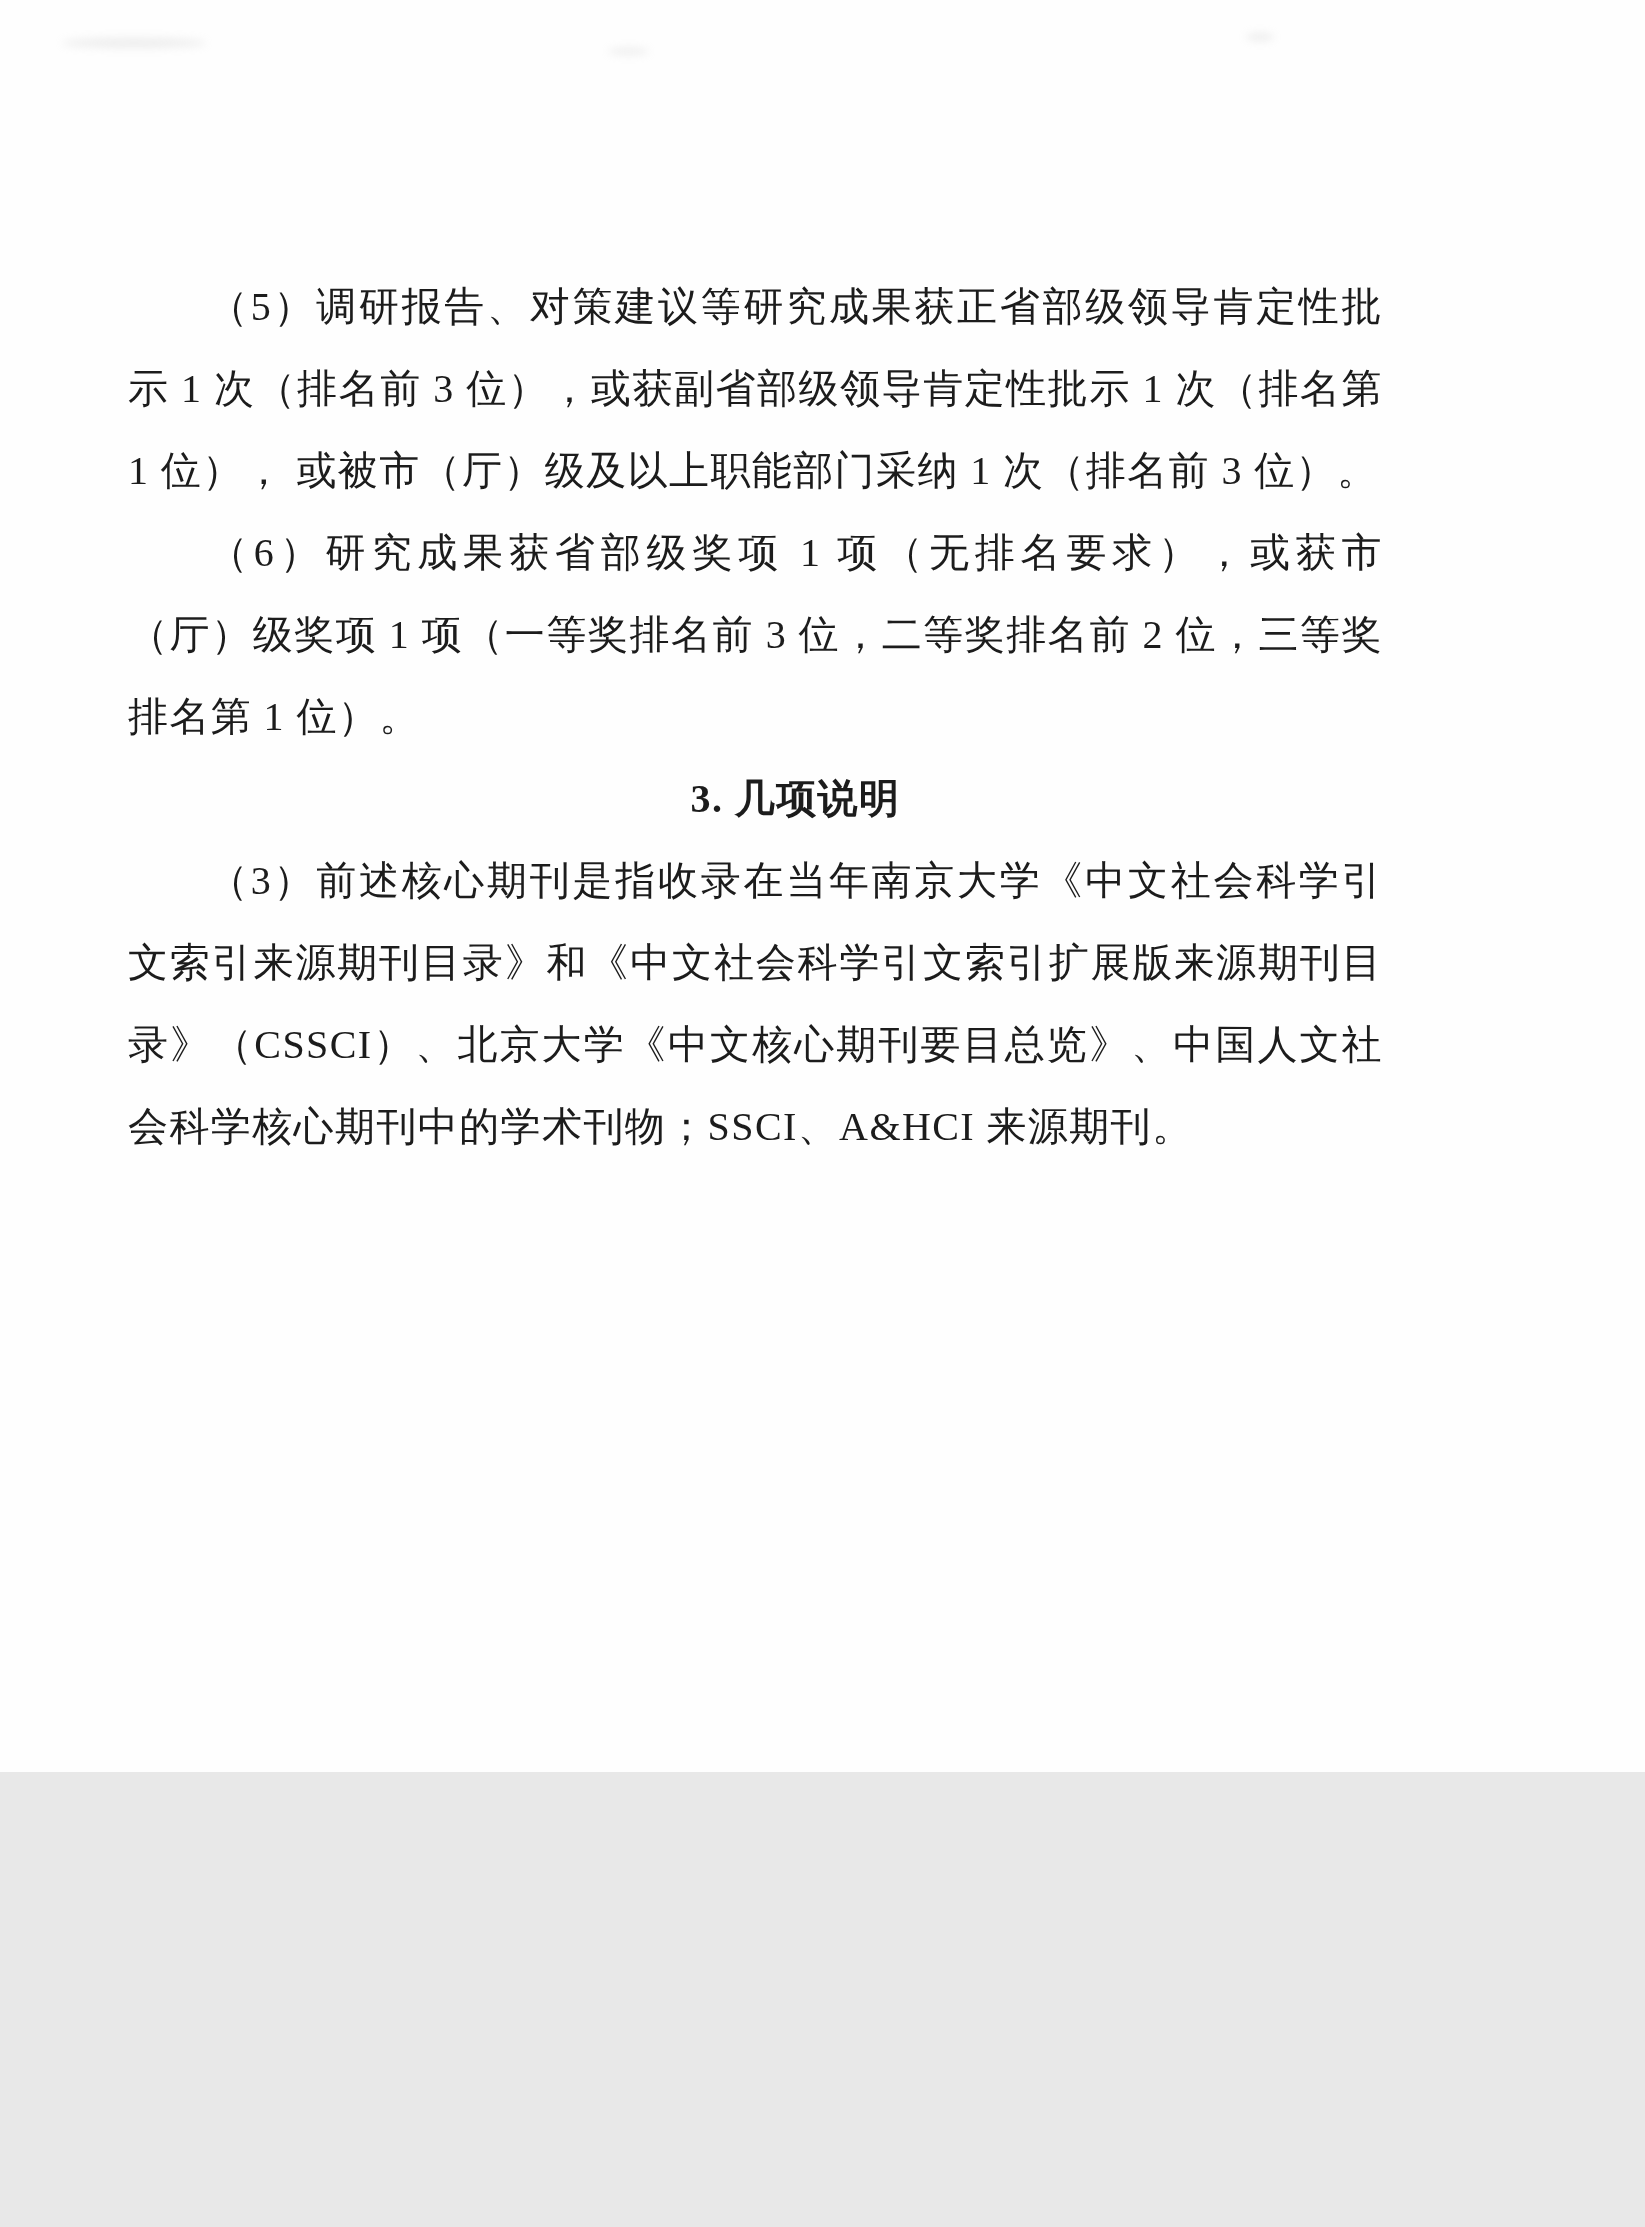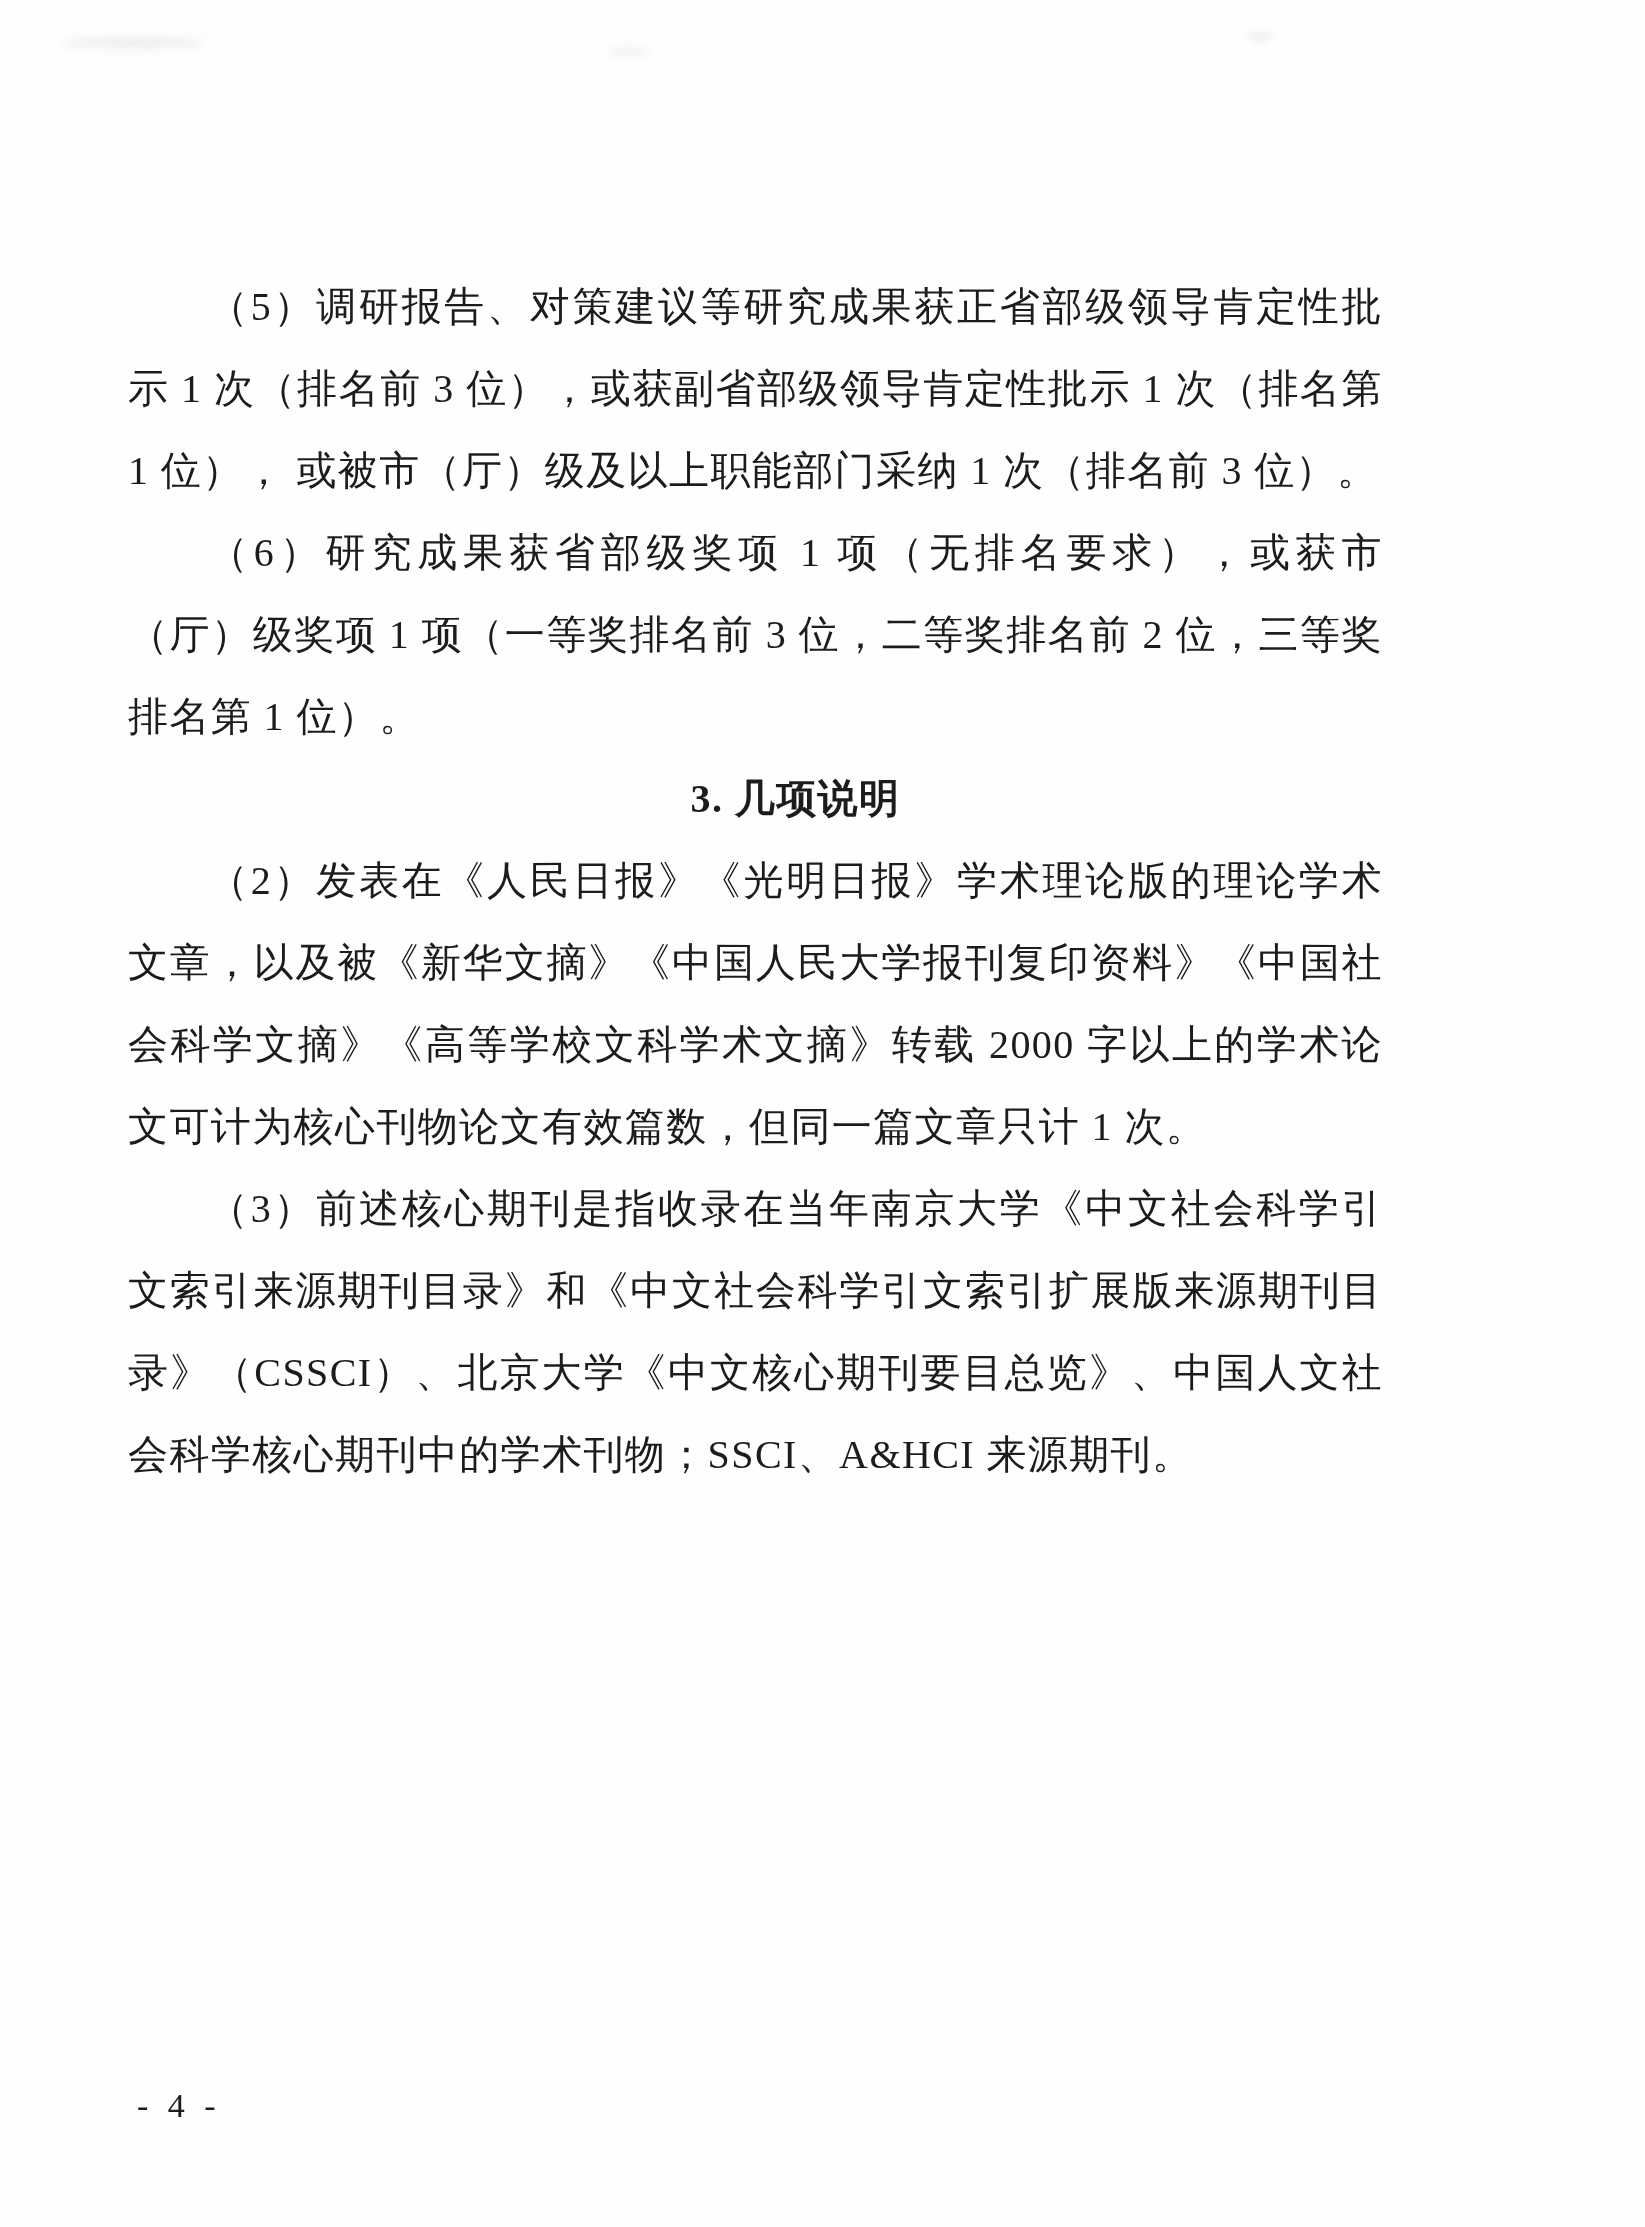--- a/index.html
+++ b/index.html
@@ -3,21 +3,21 @@
 <meta charset="utf-8">
 <style>
   html, body {
     margin: 0;
     padding: 0;
     background: #e8e8e8;
   }
   .page {
     position: relative;
     width: 1645px;
-    height: 2227px;
+    height: 1772px;
     margin: 0 auto;
     background: #fefefe;
     overflow: hidden;
     font-family: "Liberation Serif", "DejaVu Serif", serif;
     color: #1c1c1c;
   }
   
   .smudge {
     position: absolute;
     background: #bdbdbd;
@@ -62,20 +62,19 @@
 <div class="page">
 
   <div class="smudge s1"></div>
   <div class="smudge s2"></div>
   <div class="smudge s3"></div>
 
   <div class="content">
     <p class="para">（5）调研报告、对策建议等研究成果获正省部级领导肯定性批示 1 次（排名前 3 位），或获副省部级领导肯定性批示 1 次（排名第 1 位）， 或被市（厅）级及以上职能部门采纳 1 次（排名前 3 位）。</p>
     <p class="para">（6）研究成果获省部级奖项 1 项（无排名要求），或获市（厅）级奖项 1 项（一等奖排名前 3 位，二等奖排名前 2 位，三等奖排名第 1 位）。</p>
     <p class="para heading">3. 几项说明</p>
-    <p class="para">（2）发表在《人民日报》《光明日报》学术理论版的理论学术文章，以及被《新华文摘》《中国人民大学报刊复印资料》《中国社会科学文摘》《高等学校文科学术文摘》转载 2000 字以上的学术论文可计为核心刊物论文有效篇数，但同一篇文章只计 1 次。</p>
     <p class="para">（3）前述核心期刊是指收录在当年南京大学《中文社会科学引文索引来源期刊目录》和《中文社会科学引文索引扩展版来源期刊目录》（CSSCI）、北京大学《中文核心期刊要目总览》、中国人文社会科学核心期刊中的学术刊物；SSCI、A&amp;HCI 来源期刊。</p>
   </div>
 
   <div class="page-number">- 4 -</div>
 
 </div>
 
 
 </body></html>

